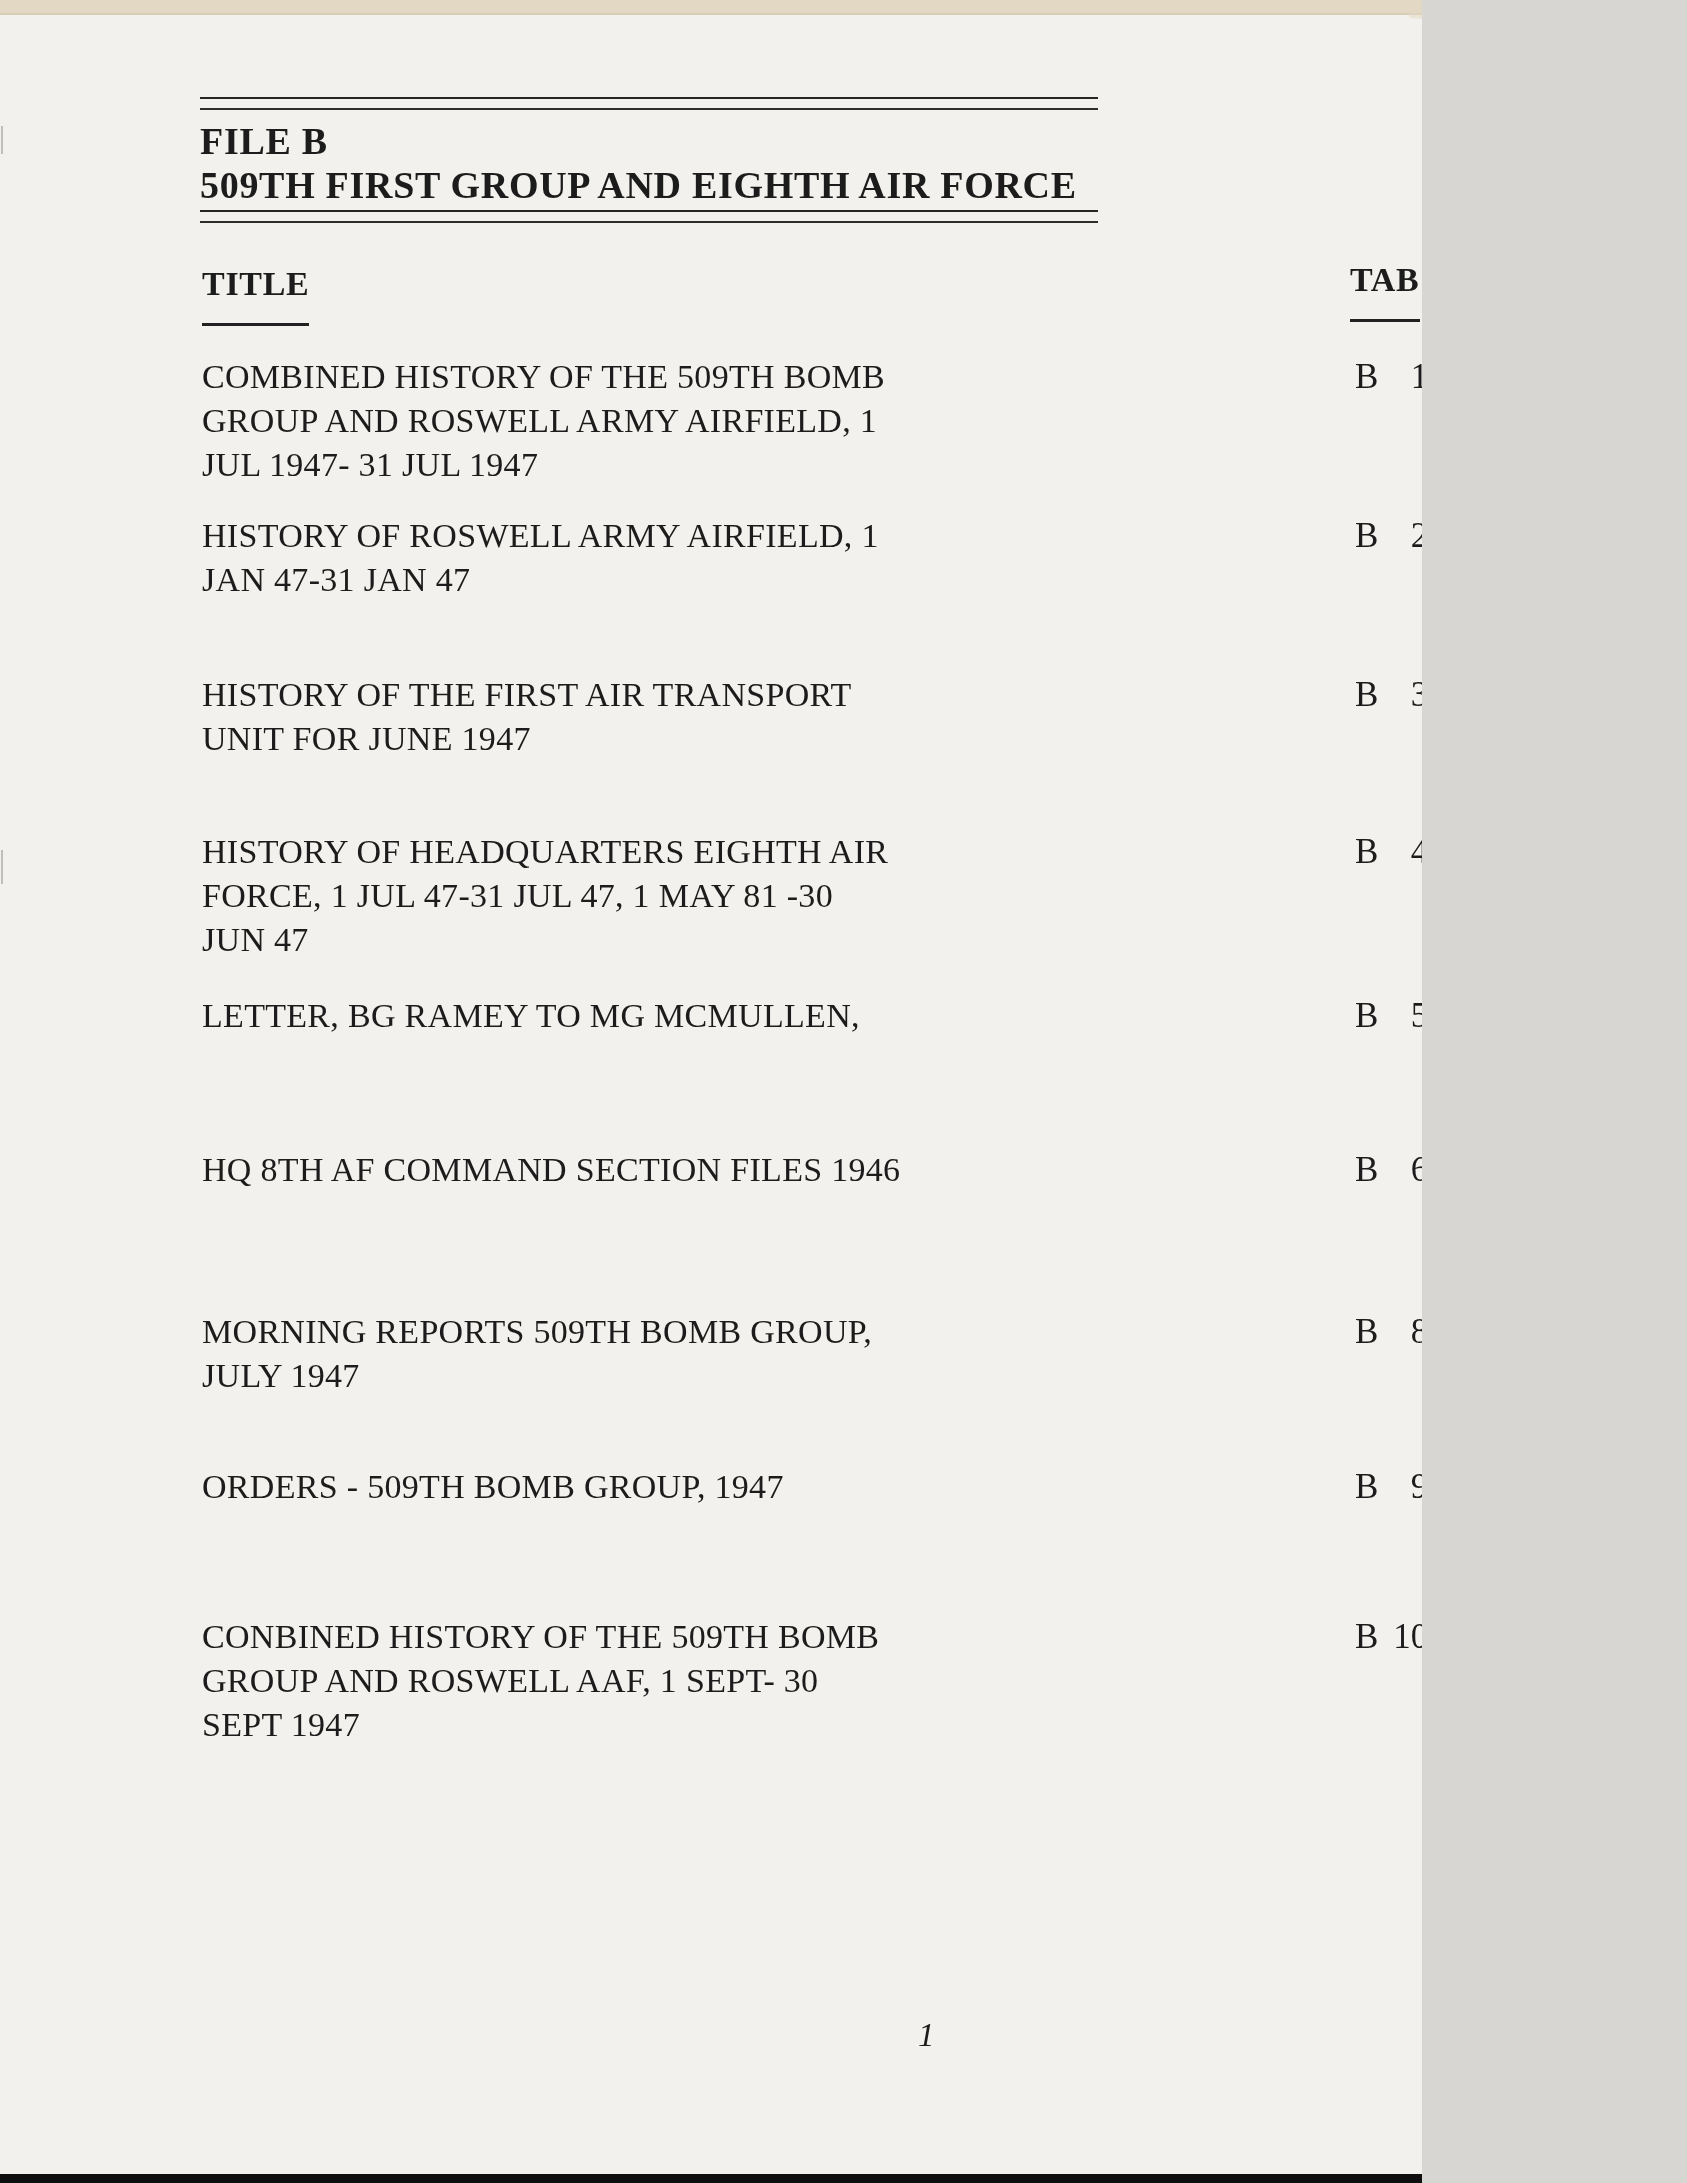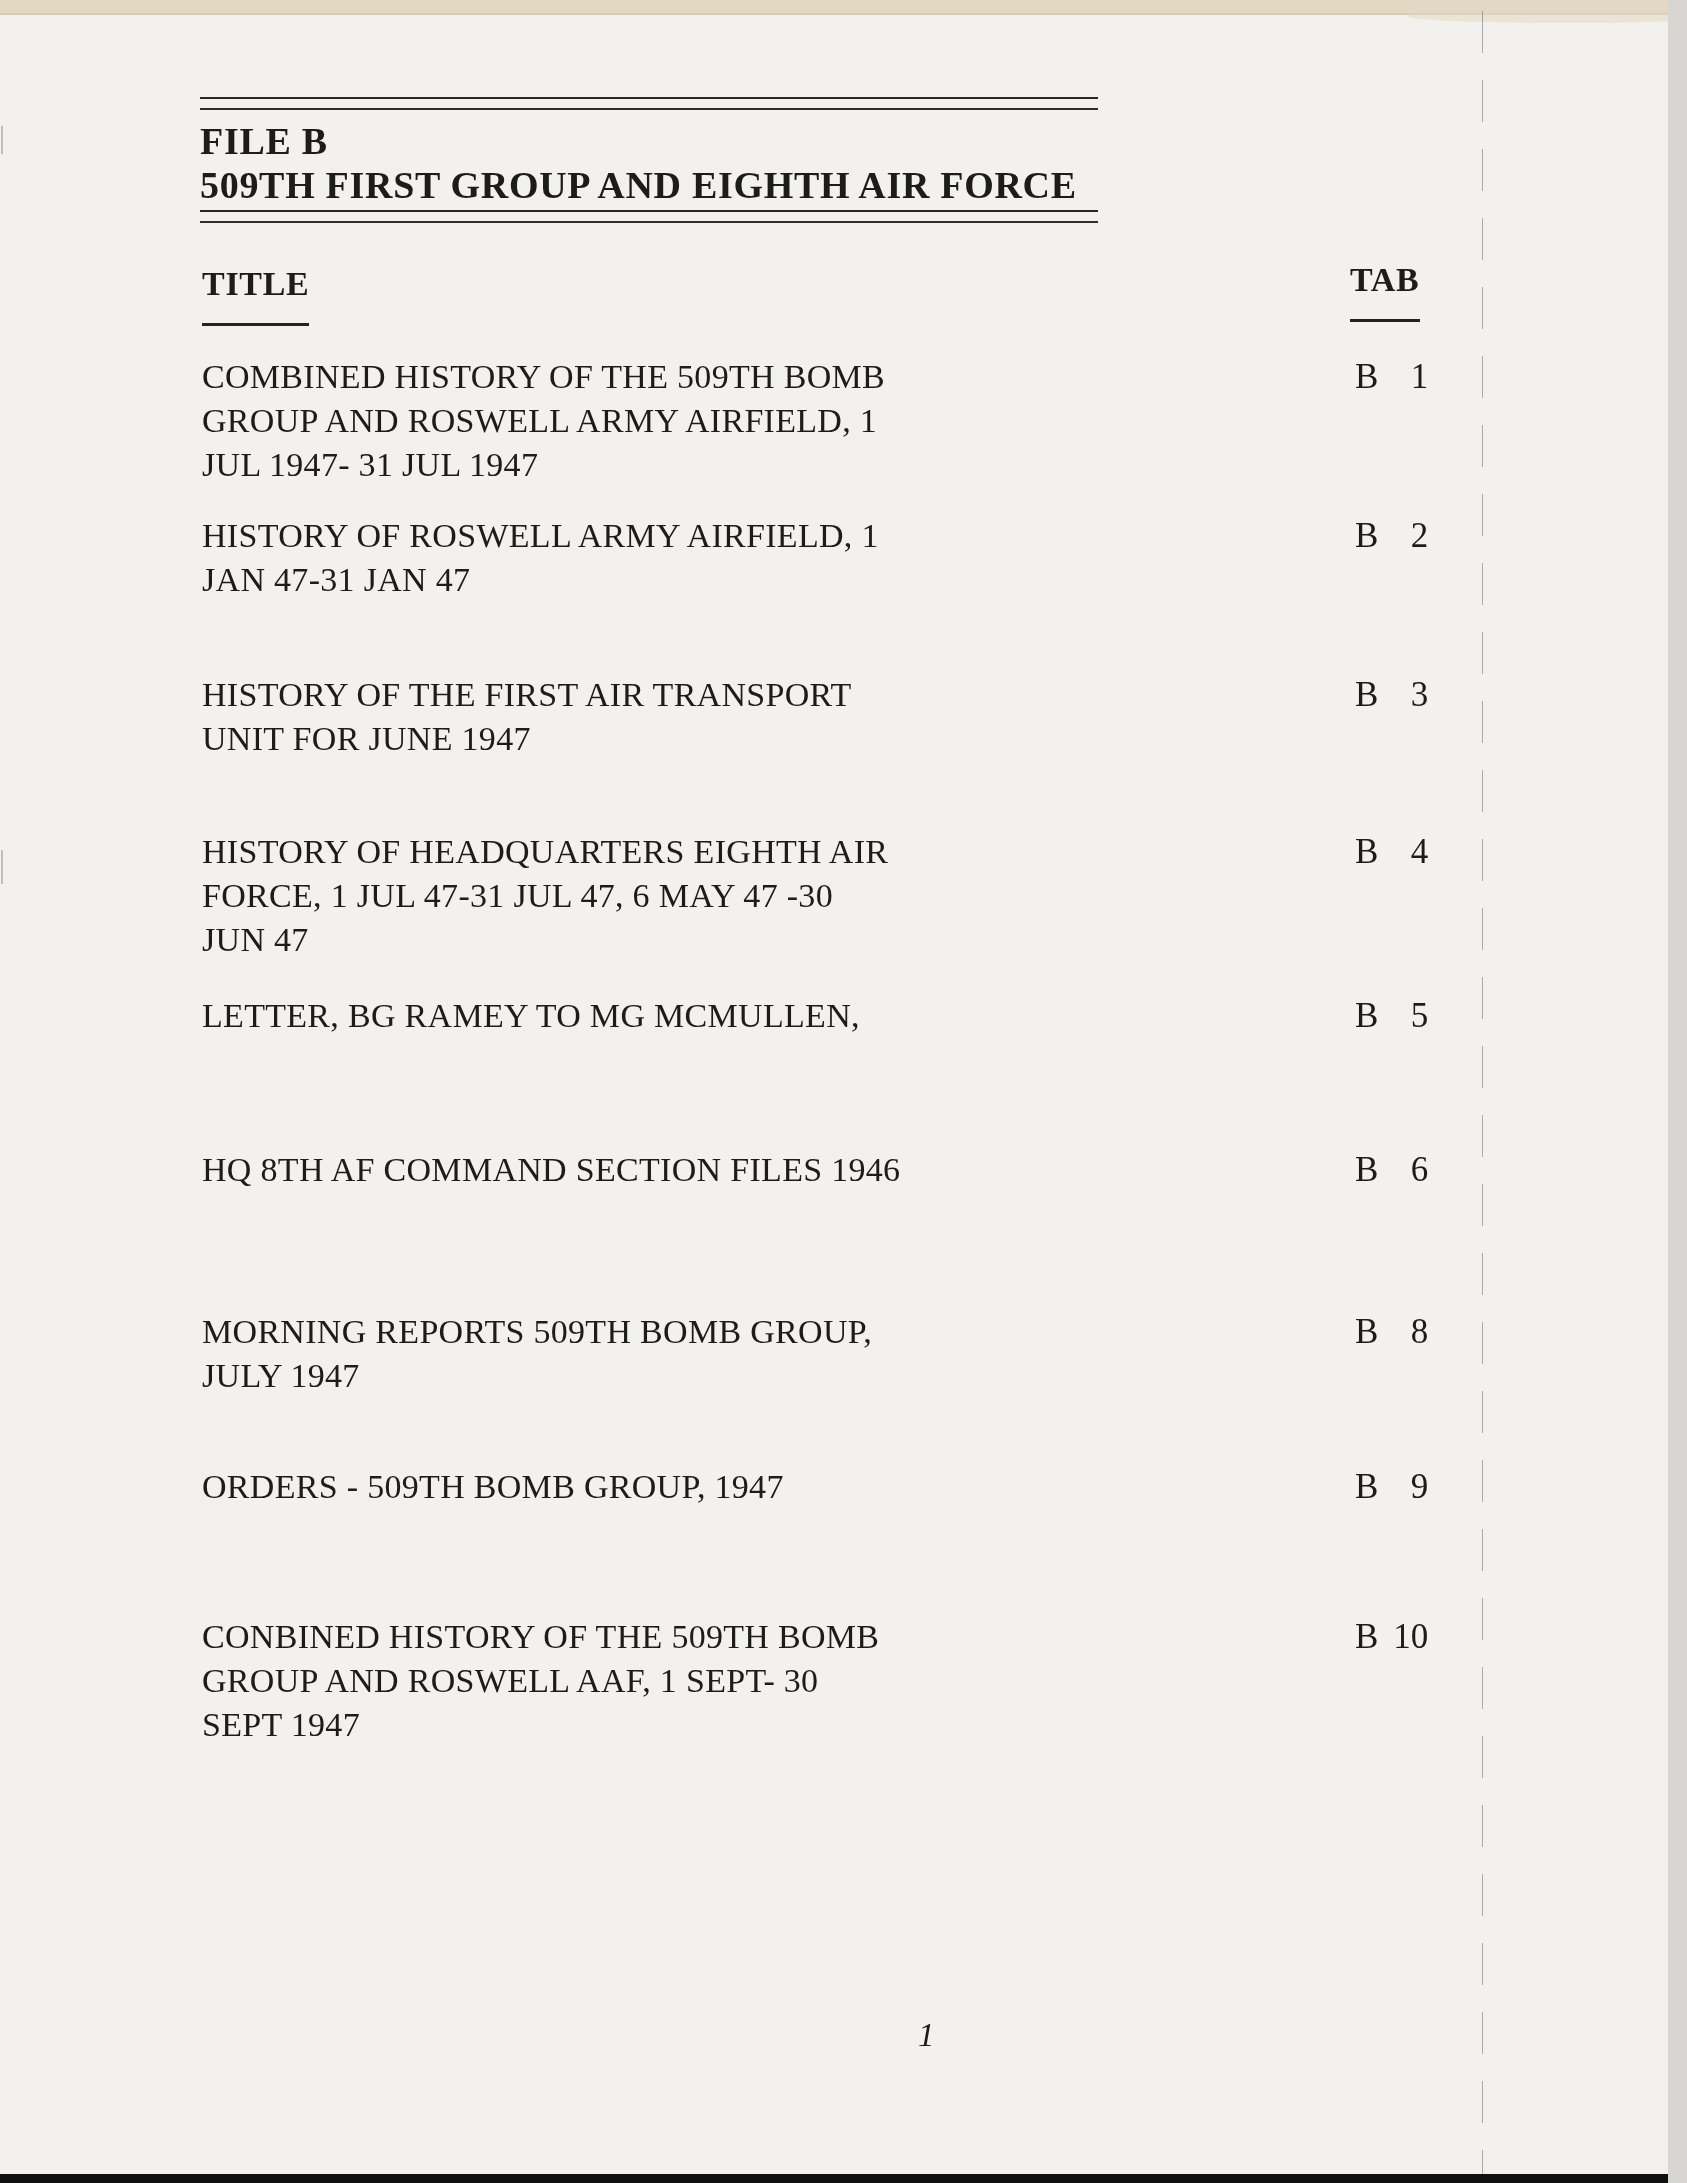--- a/index.html
+++ b/index.html
@@ -5,21 +5,21 @@
   :root{
     --paper:#f3f1ed;
     --ink:#1c1c1c;
     --edge-top:#e2d8c3;
     --edge-bottom:#0f0f0f;
     --binder:#8f8f8f;
   }
   html,body{margin:0;padding:0;background:#d8d6d2;}
   .page{
     position:relative;
-    width:1668px;height:2183px;
+    width:1422px;height:2183px;
     background:var(--paper);
     overflow:hidden;
     font-family:"Liberation Serif","DejaVu Serif",serif;
     color:var(--ink);
   }
   
   .top-scan-edge{
     position:absolute;left:0;top:0;width:1687px;height:13.2px;
     background:var(--edge-top);
     border-bottom:2px solid rgba(210,198,170,.6);
@@ -123,21 +123,21 @@
       <div class="row" style="top: 673px;">
         <div class="row-title">
           <div class="line">HISTORY OF THE FIRST AIR TRANSPORT</div>
           <div class="line">UNIT FOR JUNE 1947</div>
         </div>
         <div class="row-tab"><span class="tab-letter">B</span><span class="tab-num">3</span></div>
       </div>
       <div class="row" style="top: 830px;">
         <div class="row-title">
           <div class="line">HISTORY OF HEADQUARTERS EIGHTH AIR</div>
-          <div class="line">FORCE, 1 JUL 47-31 JUL 47, 6 MAY 47 -30</div>
+          <div class="line">FORCE, 1 JUL 47-31 JUL 47, 1 MAY 81 -30</div>
           <div class="line">JUN 47</div>
         </div>
         <div class="row-tab"><span class="tab-letter">B</span><span class="tab-num">4</span></div>
       </div>
       <div class="row" style="top: 994px;">
         <div class="row-title">
           <div class="line">LETTER, BG RAMEY TO MG MCMULLEN,</div>
         </div>
         <div class="row-tab"><span class="tab-letter">B</span><span class="tab-num">5</span></div>
       </div>

